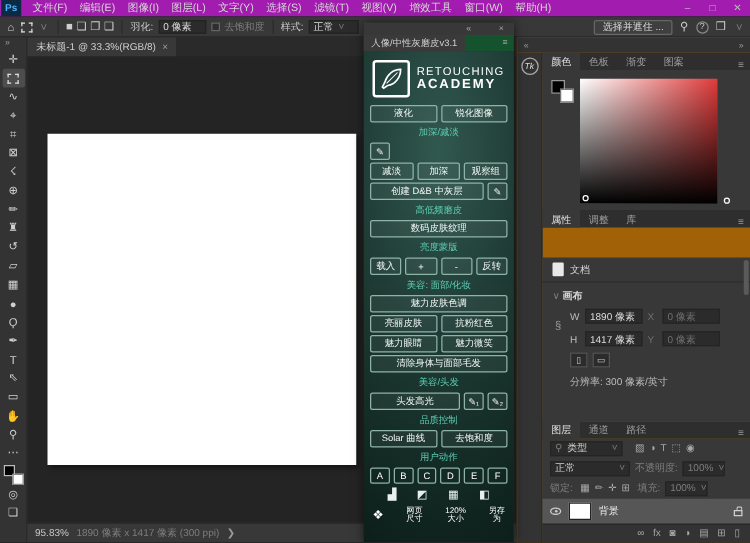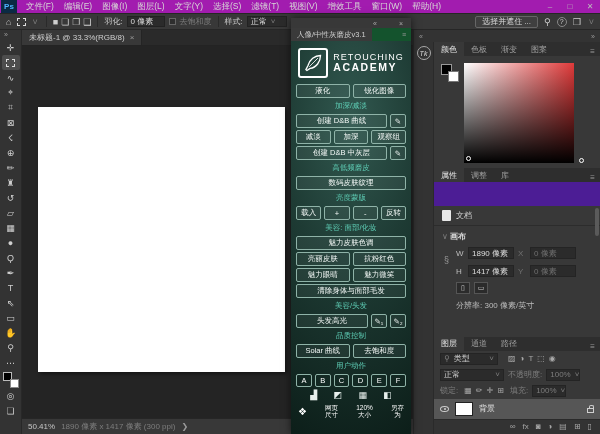--- a/index.html
+++ b/index.html
@@ -72,21 +72,21 @@
   .ra-header { text-align:center; color:#5ecdb5; font-size:7.5px; padding:1px 0; }
   .ra-letters { display:flex; gap:3px; }
   .ra-letter { flex:1; height:13px; border:1px solid #8fb3a8; border-radius:2px; color:#fff; font-size:7.5px; display:flex; align-items:center; justify-content:center; }
   .ra-icons { display:flex; justify-content:space-around; padding:1px 6px; }
   .ra-icons span { color:#e8f0ed; font-size:9px; }
   .ra-bottom { display:flex; align-items:center; justify-content:space-between; padding:1px 2px; }
   .ra-bottom .stack { color:#fff; font-size:10px; }
   .ra-bot-label { color:#fff; font-size:6.5px; line-height:1.15; text-align:center; white-space:pre-line; }
 
   
-  .dock { width:187px; background:#4c1d95; display:flex; flex-direction:column; border-left:1px solid #282828; }
+  .dock { width:187px; background:#a16207; display:flex; flex-direction:column; border-left:1px solid #282828; }
   .dock-hdr { height:12px; display:flex; align-items:center; justify-content:space-between; padding:0 5px; font-size:7px; color:#999; background:#333; }
   .dock-body { flex:1; display:flex; min-height:0; }
   .iconstrip { width:20px; background:#333; display:flex; flex-direction:column; align-items:center; padding-top:4px; border-right:1px solid #2a2a2a; }
   .tk-circle { width:14px; height:14px; border:1px solid #aaa; border-radius:50%; color:#ddd; font-size:7px; font-style:italic; display:flex; align-items:center; justify-content:center; }
   .panels { flex:1; display:flex; flex-direction:column; min-width:0; }
 
   .panel-tabs { height:15px; background:#2e2e2e; display:flex; align-items:flex-end; }
   .ptab { height:14px; padding:0 7px; font-size:8px; color:#9f9f9f; display:flex; align-items:center; }
   .ptab.active { background:#383838; color:#e3e3e3; }
   .pmenu { margin-left:auto; color:#9a9a9a; font-size:8px; padding:0 5px; }
@@ -231,21 +231,21 @@
       <div class="tabbar">
         <div class="doc-tab">
           <span>未标题-1 @ 33.3%(RGB/8)</span>
           <span class="close">×</span>
         </div>
       </div>
       <div class="canvas-area">
         <div class="doc-white"></div>
       </div>
       <div class="statusbar">
-        <span>50.41%</span>
+        <span>95.83%</span>
         <span class="dim">1890 像素 x 1417 像素 (300 ppi)</span>
         <span class="chev">❯</span>
         <span class="hscroll"></span>
       </div>
     </div>
 
     <div class="dock">
       <div class="dock-hdr">
         <span>«</span>
         <span>»</span>
@@ -394,21 +394,20 @@
           <div class="l2">ACADEMY</div>
         </span>
       </div>
       <div id="ra-rows" style="display:flex;flex-direction:column;gap:2px;">
           <div class="ra-row">
             <span class="ra-btn">液化</span>
             <span class="ra-btn">锐化图像</span>
           </div>
           <div class="ra-header">加深/减淡</div>
           <div class="ra-row">
-            <span class="ra-btn">创建 D&amp;B 曲线</span>
             <span class="ra-btn sq">✎</span>
           </div>
           <div class="ra-row">
             <span class="ra-btn">减淡</span>
             <span class="ra-btn">加深</span>
             <span class="ra-btn">观察组</span>
           </div>
           <div class="ra-row">
             <span class="ra-btn">创建 D&amp;B 中灰层</span>
             <span class="ra-btn sq">✎</span>

